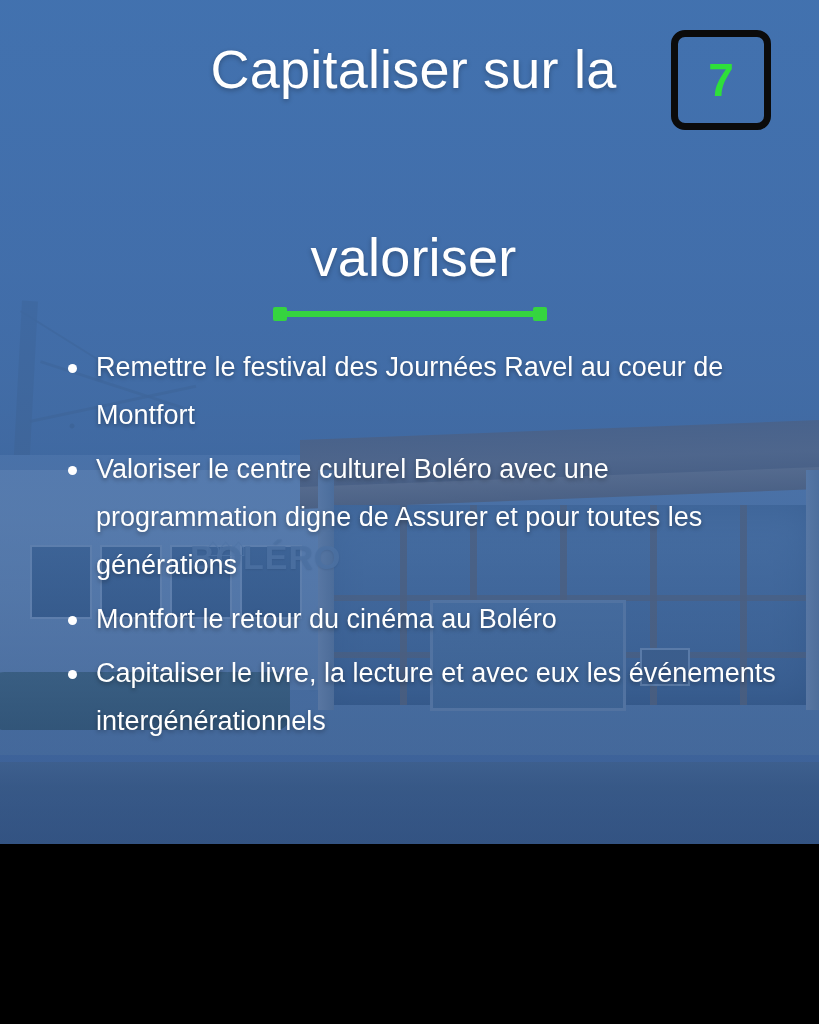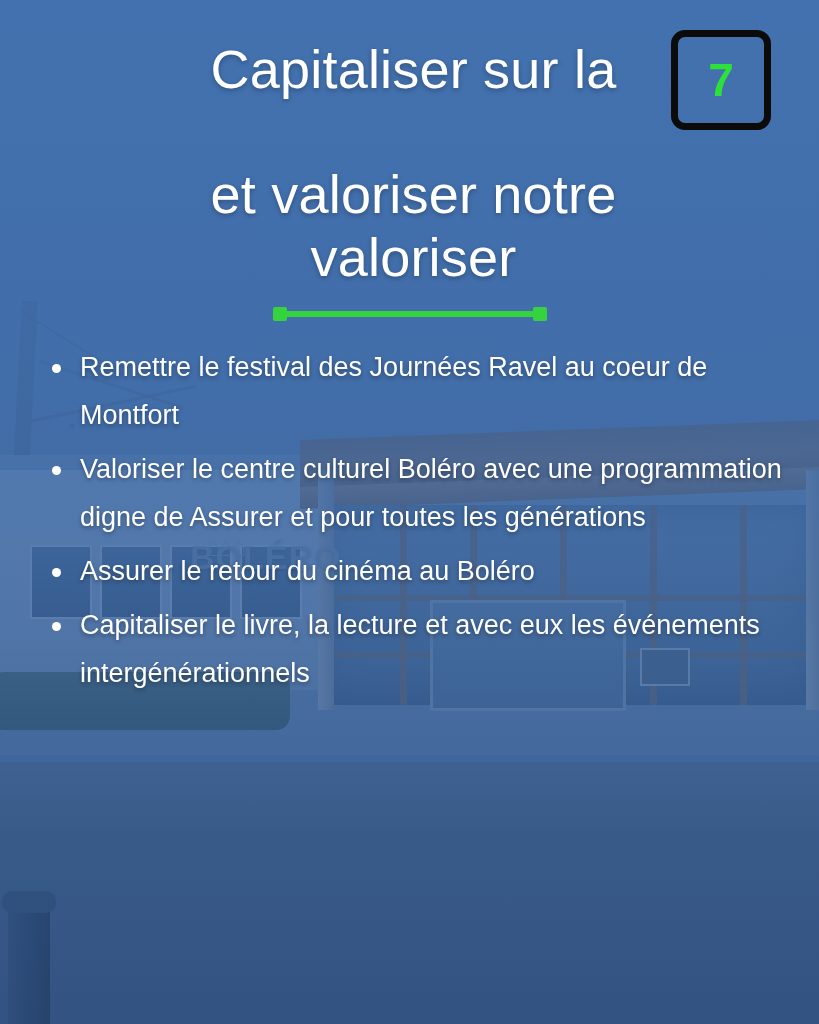--- a/index.html
+++ b/index.html
@@ -3,21 +3,21 @@
 <meta charset="utf-8">
 <style>
   html, body {
     margin: 0;
     padding: 0;
     background: #000;
   }
   .poster {
     position: relative;
     width: 819px;
-    height: 1024px;
+    height: 844px;
     overflow: hidden;
     font-family: "Liberation Sans", sans-serif;
     background: #4a6fa0;
   }
 
   
   .photo {
     position: absolute;
     inset: 0;
     background:
@@ -256,21 +256,21 @@
     top: -4px;
     width: 14px;
     height: 14px;
     background: #35d43f;
     border-radius: 2px;
   }
   .divider:before { left: -6px; }
   .divider:after { right: -6px; }
 
   .list {
-    margin: 26px 0 0 0;
+    margin: 26px 0 0 16px;
     padding: 0 34px 0 44px;
     list-style: none;
   }
   .list li {
     position: relative;
     font-size: 27px;
     line-height: 1.78;
     padding-left: 36px;
     margin-bottom: 6px;
     text-shadow: 0 2px 4px rgba(0,0,0,0.35);
@@ -335,31 +335,31 @@
   </div>
 
   <div class="wash"></div>
 
   <div class="content">
 
     <div class="title-wrap">
       <h1 class="title">
         <span>Capitaliser sur la</span><br>
         <br>
-        <span>et valoriser notre</span><br>
+        <br>
         <span>valoriser</span>
       </h1>
       <div class="badge">
         <span>7</span>
       </div>
     </div>
 
     <div class="divider"></div>
 
     <ul class="list">
       <li>Remettre le festival des Journées Ravel au coeur de Montfort</li>
       <li>Valoriser le centre culturel Boléro avec une programmation digne de Assurer et pour toutes les générations</li>
-      <li>Assurer le retour du cinéma au Boléro</li>
+      <li>Montfort le retour du cinéma au Boléro</li>
       <li>Capitaliser le livre, la lecture et avec eux les événements intergénérationnels</li>
     </ul>
 
   </div>
 </div>
 
 </body></html>

